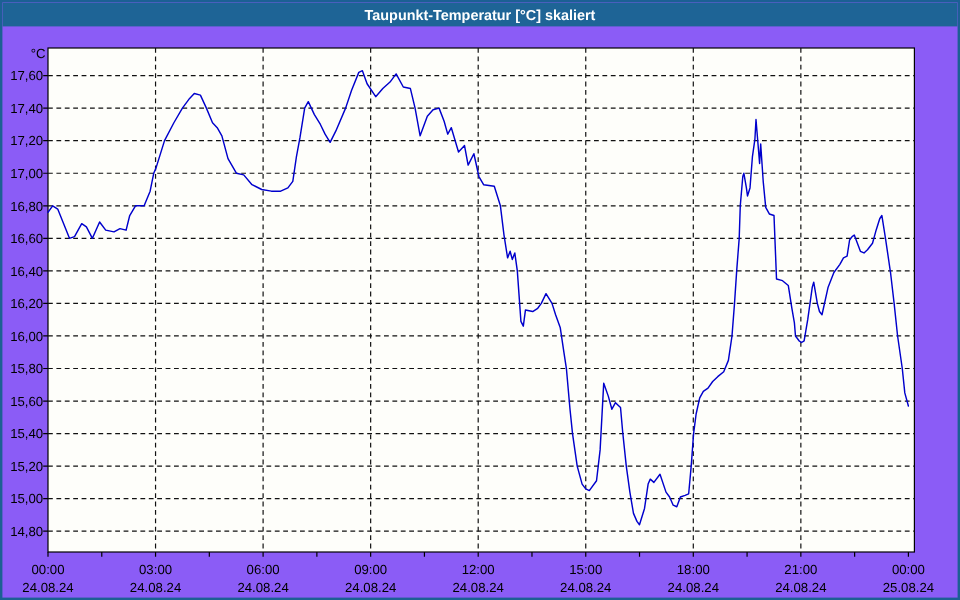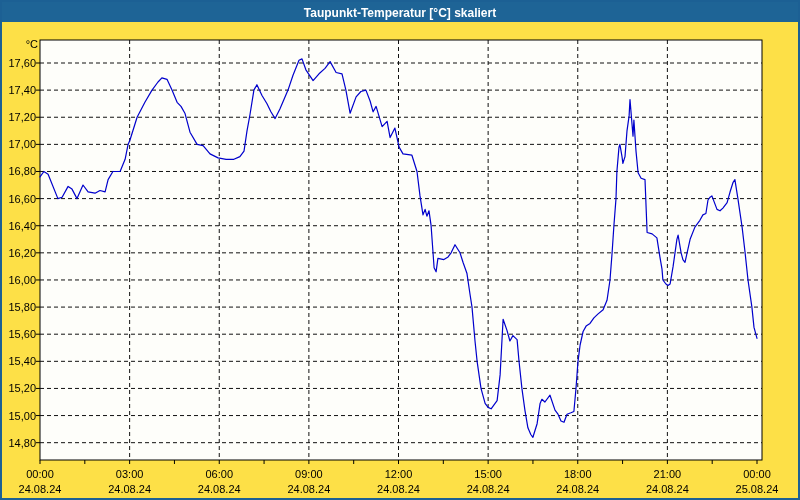--- a/index.html
+++ b/index.html
@@ -1,18 +1,18 @@
 <!DOCTYPE html>
 <html><head>
 <meta charset="utf-8">
 <style>
   html,body{margin:0;padding:0;background:#e8e8e8;}
   .window{
     width:800px;height:500px;box-sizing:border-box;position:relative;
-    border:2px solid #1c6094;background:#fde047;
+    border:2px solid #1c6094;background:#8b5cf6;
     font-family:"Liberation Sans",sans-serif;
   }
   .window svg{display:block;}
   .svg-text{font-family:"Liberation Sans",sans-serif;font-size:11px;fill:#000;}
   .svg-title{font-family:"Liberation Sans",sans-serif;font-size:12px;font-weight:bold;fill:#ffffff;}
 </style>
 </head>
 <body>
 
 <div class="window">

